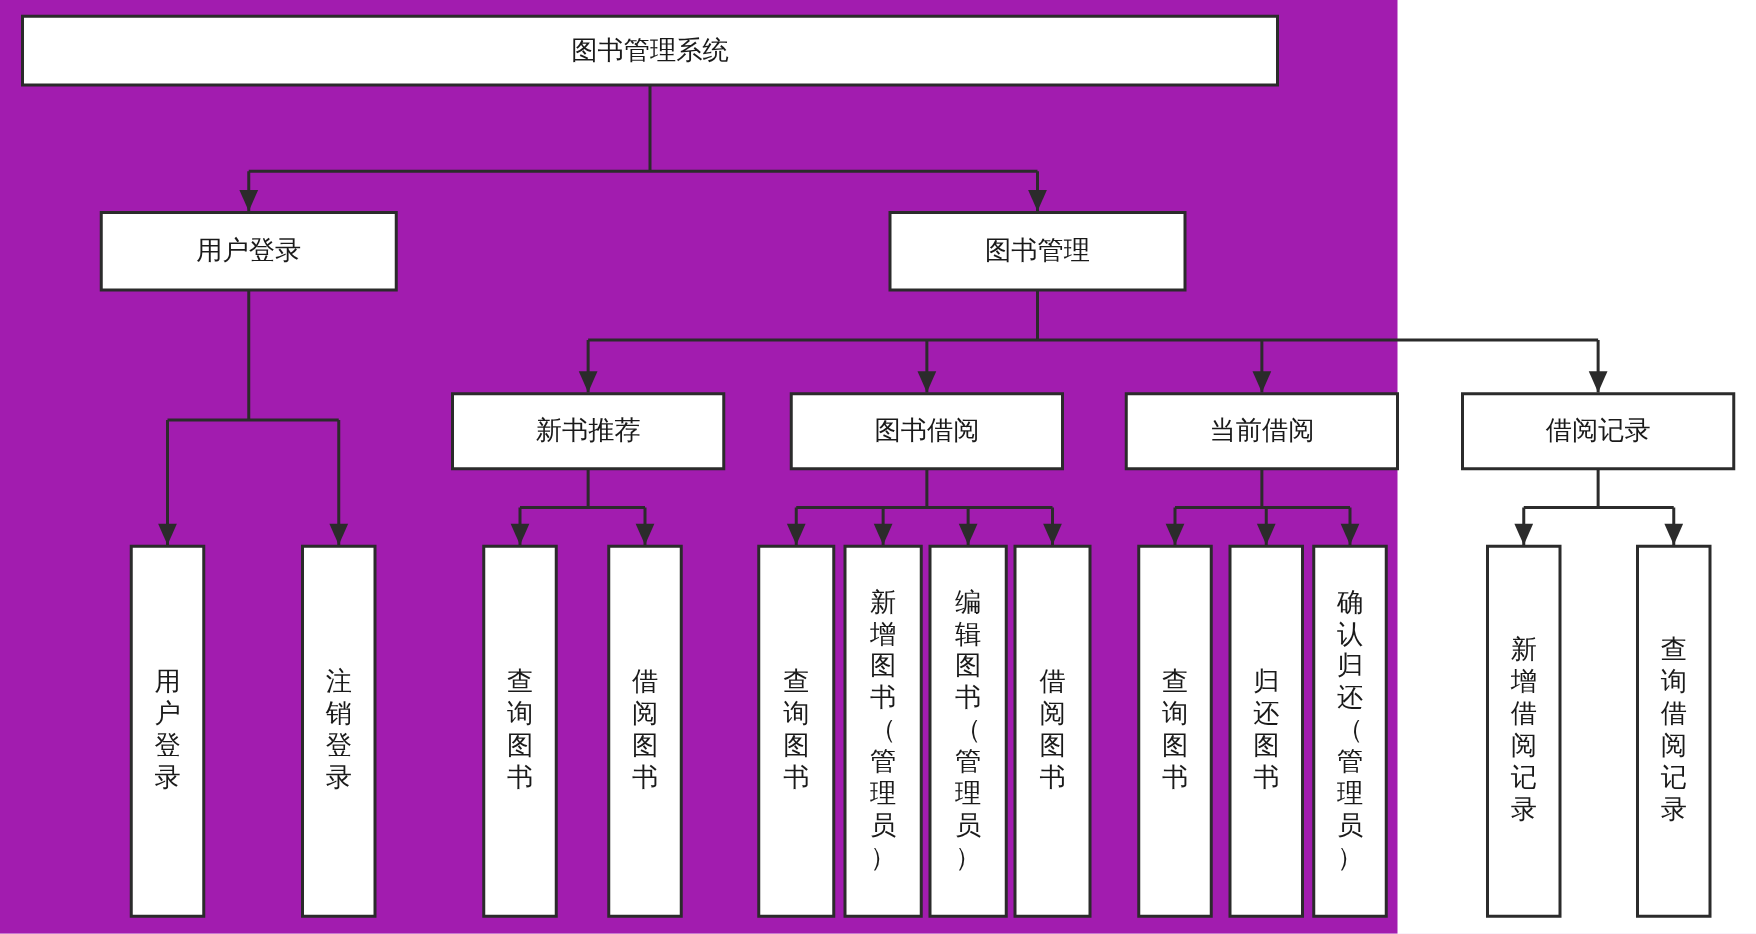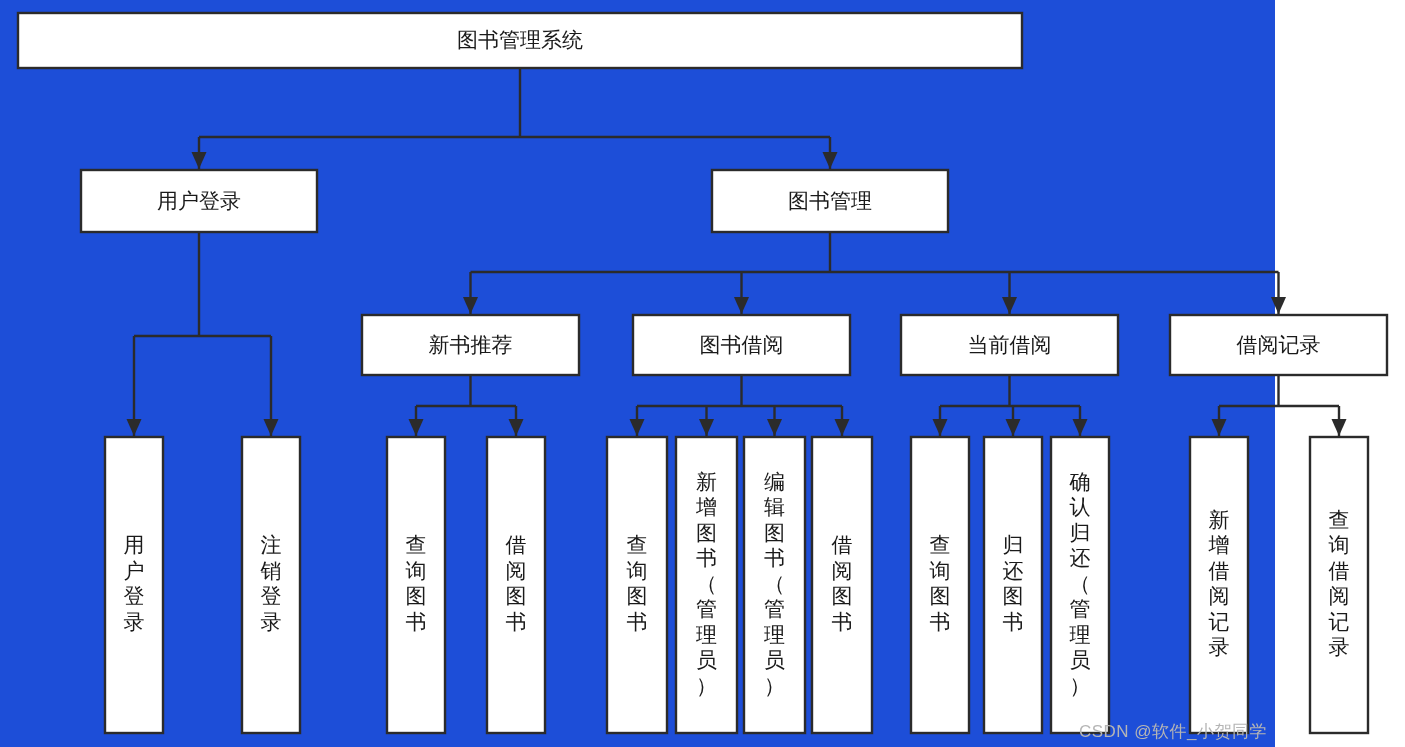--- a/index.html
+++ b/index.html
@@ -8,23 +8,23 @@
     background: #ffffff;
   }
   body {
     width: 1405px;
     height: 747px;
     font-family: "Liberation Sans", "DejaVu Sans", sans-serif;
     overflow: hidden;
   }
   #diagram-root {
     position: relative;
-    width: 1275px;
+    width: 1118px;
     height: 747px;
-    background: #1d4ed8;
+    background: #a21caf;
   }
   svg#tree-canvas {
     position: absolute;
     left: 0;
     top: 0;
     width: 1405px;
     height: 747px;
   }
   .node-box {
     fill: #ffffff;
@@ -164,15 +164,14 @@
         <rect x="1051" y="437" width="58" height="296" class="node-box"></rect>
         <text x="1080" y="0" class="node-label-vertical" font-size="21"><tspan x="1080" y="483" dominant-baseline="middle">确</tspan><tspan x="1080" y="508.5" dominant-baseline="middle">认</tspan><tspan x="1080" y="534" dominant-baseline="middle">归</tspan><tspan x="1080" y="559.5" dominant-baseline="middle">还</tspan><tspan x="1080" y="585" transform="rotate(90 1080 585)" dominant-baseline="middle">（</tspan><tspan x="1080" y="610.5" dominant-baseline="middle">管</tspan><tspan x="1080" y="636" dominant-baseline="middle">理</tspan><tspan x="1080" y="661.5" dominant-baseline="middle">员</tspan><tspan x="1080" y="687" transform="rotate(90 1080 687)" dominant-baseline="middle">）</tspan></text>
         <rect x="1190" y="437" width="58" height="296" class="node-box"></rect>
         <text x="1219" y="0" class="node-label-vertical" font-size="21"><tspan x="1219" y="521.25" dominant-baseline="middle">新</tspan><tspan x="1219" y="546.75" dominant-baseline="middle">增</tspan><tspan x="1219" y="572.25" dominant-baseline="middle">借</tspan><tspan x="1219" y="597.75" dominant-baseline="middle">阅</tspan><tspan x="1219" y="623.25" dominant-baseline="middle">记</tspan><tspan x="1219" y="648.75" dominant-baseline="middle">录</tspan></text>
         <rect x="1310" y="437" width="58" height="296" class="node-box"></rect>
         <text x="1339" y="0" class="node-label-vertical" font-size="21"><tspan x="1339" y="521.25" dominant-baseline="middle">查</tspan><tspan x="1339" y="546.75" dominant-baseline="middle">询</tspan><tspan x="1339" y="572.25" dominant-baseline="middle">借</tspan><tspan x="1339" y="597.75" dominant-baseline="middle">阅</tspan><tspan x="1339" y="623.25" dominant-baseline="middle">记</tspan><tspan x="1339" y="648.75" dominant-baseline="middle">录</tspan></text>
       </g>
 
   </svg>
 
-  <div class="watermark-text">CSDN @软件_小贺同学</div>
 
 </div>
 
 </body></html>

